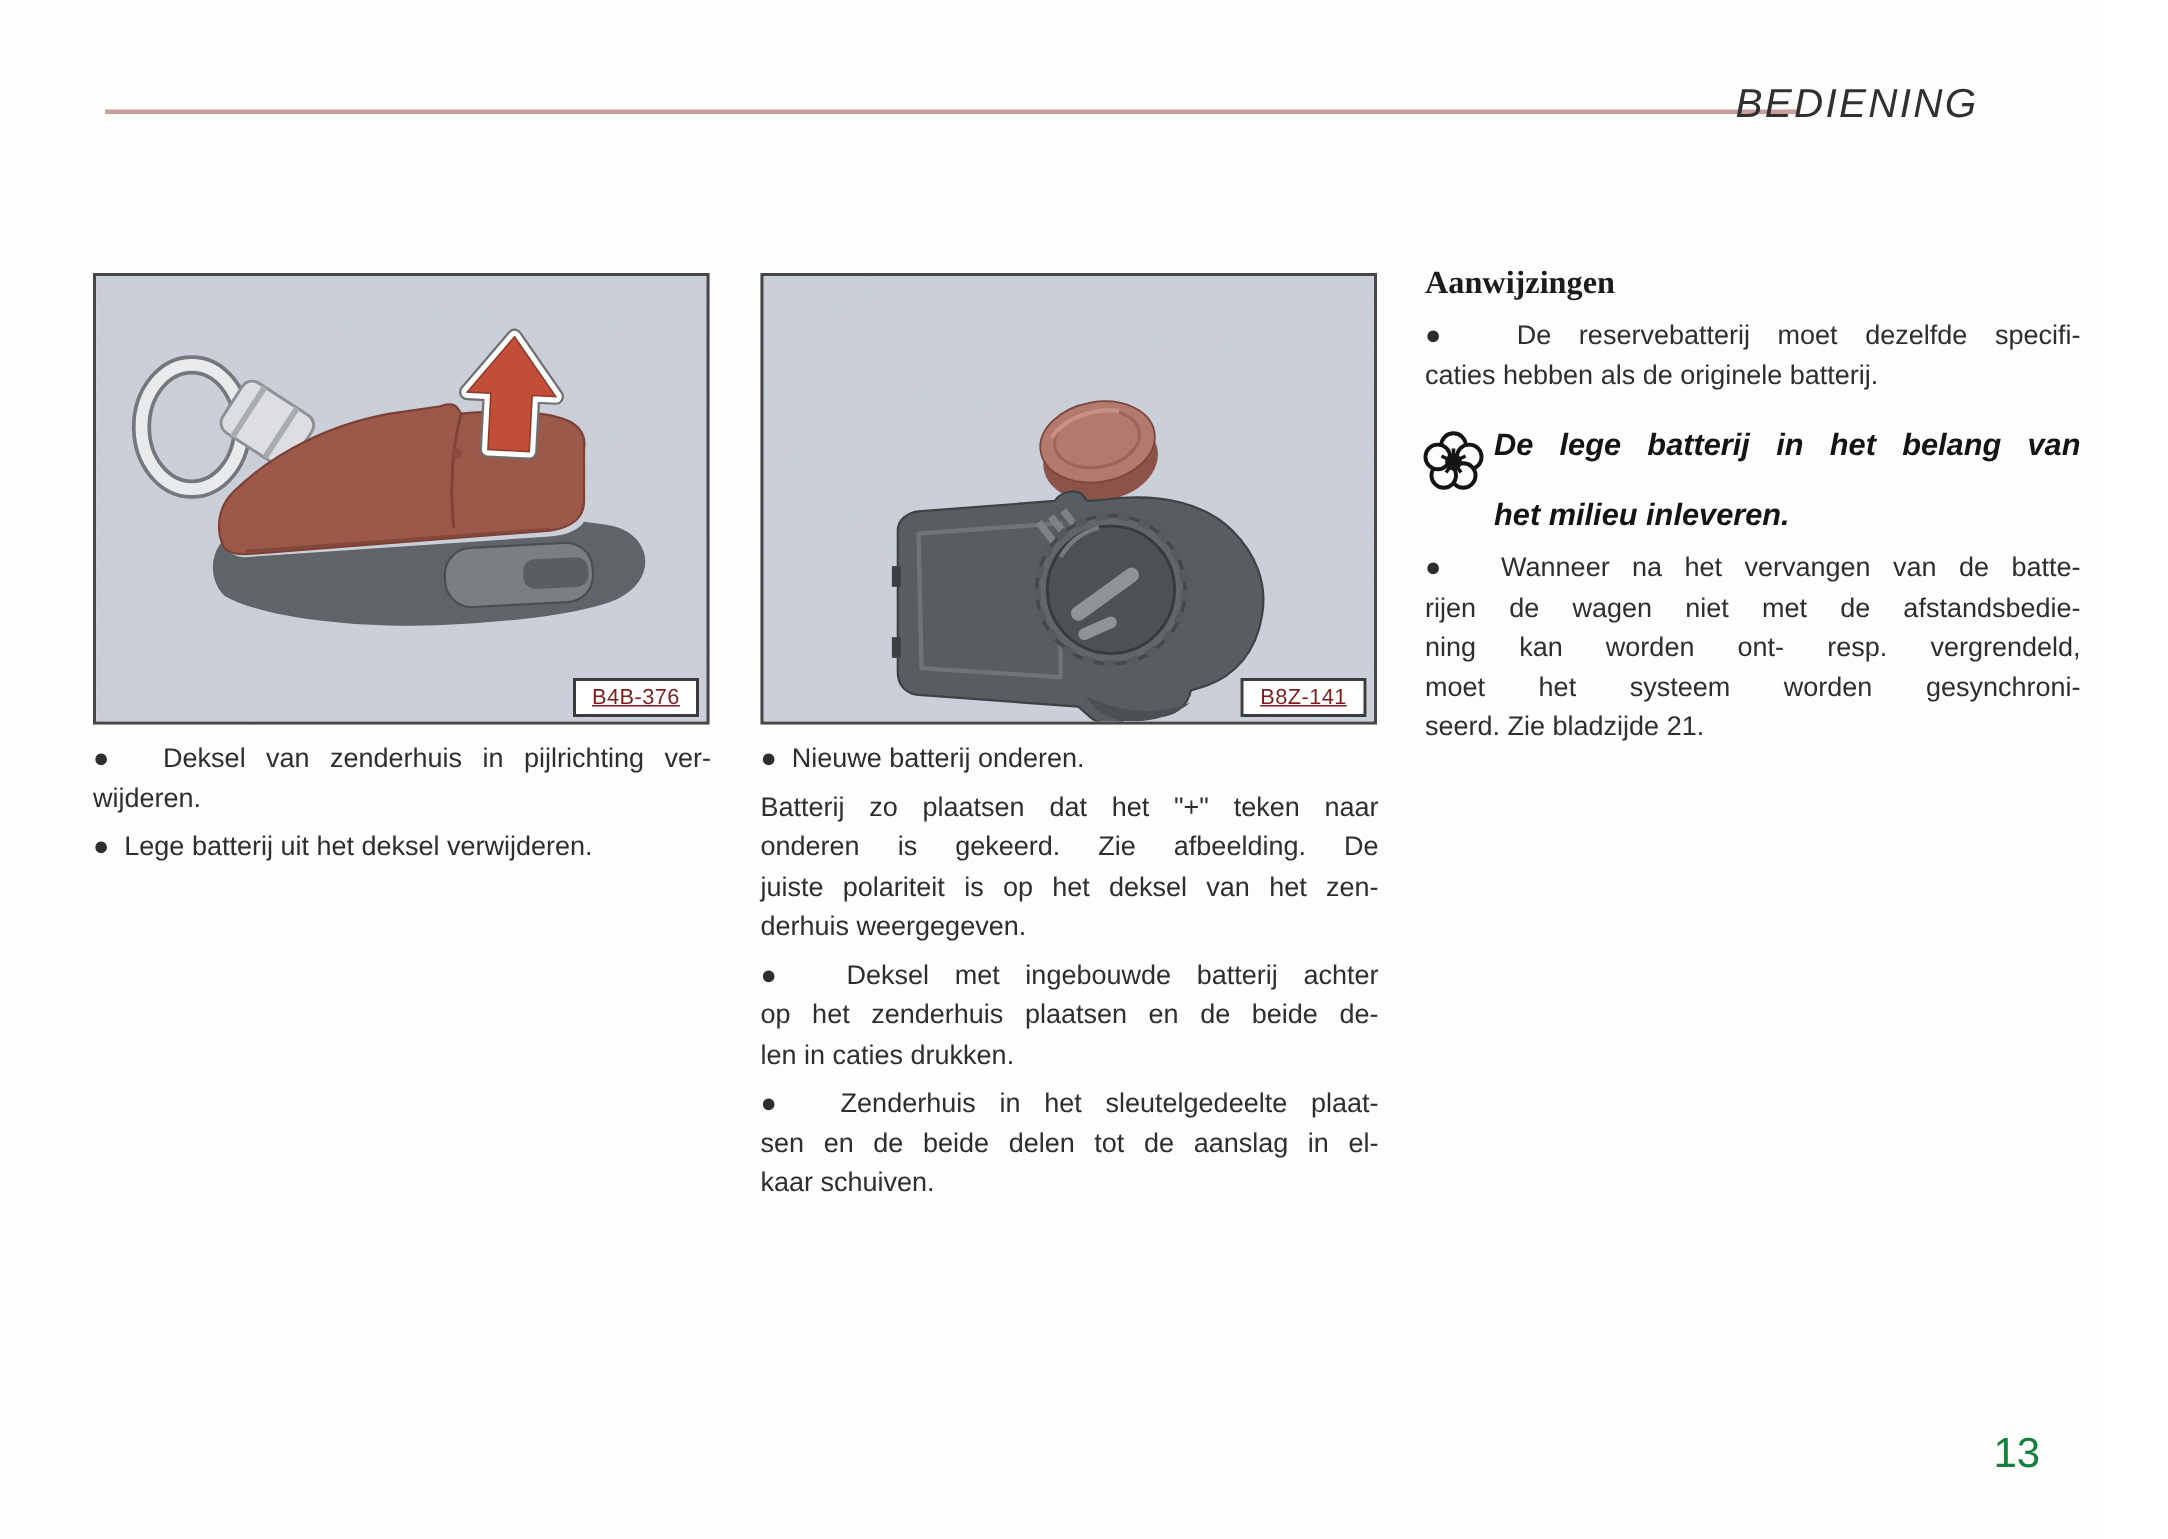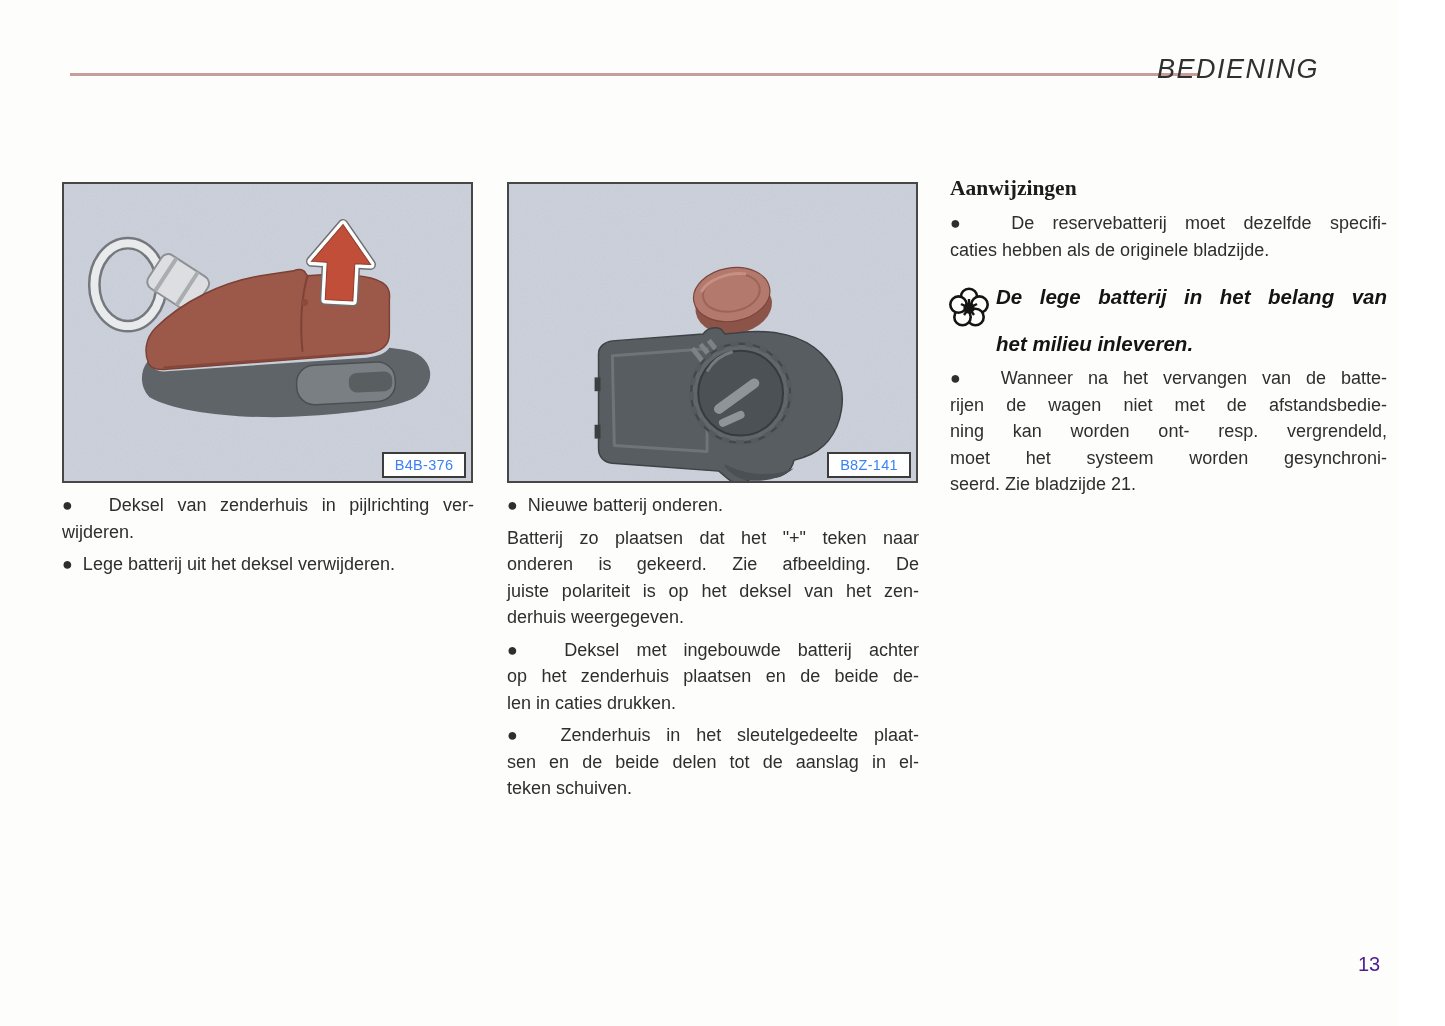--- a/index.html
+++ b/index.html
@@ -18,37 +18,37 @@
   .figure{
     position:absolute; top:182px; width:411px; height:301px;
     border:2px solid #474747; box-sizing:border-box; background:#ced3dc;
   }
   #fig1{left:62px;} #fig2{left:507px;}
   .fig-art{position:absolute; left:0; top:0; width:100%; height:100%; display:block;}
   .fig-label{
     position:absolute; right:5px; bottom:3px; width:80px; height:22px;
     background:#ffffff; border:2px solid #3c3c3c; box-sizing:content-box;
     display:flex; align-items:center; justify-content:center;
-    font-size:14.5px; letter-spacing:.3px; color:#3b82f6;
+    font-size:14.5px; letter-spacing:.3px; color:#7f1d1d;text-decoration:underline;
   }
   
   .col{position:absolute; font-size:18px; line-height:26.5px; color:#2e2e2e;}
   #col-left{left:62px;  top:492px; width:412px;}
   #col-mid {left:507px; top:492px; width:412px;}
   #col-right{left:950px; top:176px; width:437px;}
   .para{margin:0 0 6px 0; white-space:break-spaces;}
   .para > div{text-align:justify; text-align-last:justify;}
   .para > div:last-child{text-align-last:left;}
   .col-heading{font-size:21.5px; line-height:24px; font-weight:bold; color:#1c1c1c; margin:0 0 10px 0;font-family:Liberation Serif, serif;}
   .milieu{position:relative; margin:1px 0 8px 0; padding-left:46px; min-height:56px;}
   .milieu-icon{position:absolute; left:-3px; top:1px;}
   .milieu-text{font-weight:bold; font-style:italic; font-size:20.5px; line-height:27px; color:#141414; white-space:break-spaces;}
   .milieu-text > div{text-align:justify; text-align-last:justify;margin-top:20px;}
   .milieu-text > div:last-child{text-align-last:left;}
-  .pagenum{position:absolute; left:1358px; top:953px; font-size:20px; color:#4c1d95;}
+  .pagenum{position:absolute; left:1329px; top:953px; font-size:28px; color:#15803d;}
 </style>
 </head>
 <body>
 
 <div class="page">
 
   <div class="rule"></div>
   <div class="title">BEDIENING</div>
 
   <div class="figure" id="fig1">
@@ -147,26 +147,26 @@
 
   <div class="col" id="col-left">
     <div class="para"><div>●  Deksel van zenderhuis in pijlrichting ver-</div><div>wijderen.</div></div>
     <div class="para"><div>●  Lege batterij uit het deksel verwijderen.</div></div>
   </div>
 
   <div class="col" id="col-mid">
     <div class="para"><div>●  Nieuwe batterij onderen.</div></div>
     <div class="para"><div>Batterij zo plaatsen dat het "+" teken naar</div><div>onderen is gekeerd. Zie afbeelding. De</div><div>juiste polariteit is op het deksel van het zen-</div><div>derhuis weergegeven.</div></div>
     <div class="para"><div>●  Deksel met ingebouwde batterij achter</div><div>op het zenderhuis plaatsen en de beide de-</div><div>len in caties drukken.</div></div>
-    <div class="para"><div>●  Zenderhuis in het sleutelgedeelte plaat-</div><div>sen en de beide delen tot de aanslag in el-</div><div>teken schuiven.</div></div>
+    <div class="para"><div>●  Zenderhuis in het sleutelgedeelte plaat-</div><div>sen en de beide delen tot de aanslag in el-</div><div>kaar schuiven.</div></div>
   </div>
 
   <div class="col" id="col-right">
     <div class="col-heading">Aanwijzingen</div>
-    <div class="para"><div>●  De reservebatterij moet dezelfde specifi-</div><div>caties hebben als de originele bladzijde.</div></div>
+    <div class="para"><div>●  De reservebatterij moet dezelfde specifi-</div><div>caties hebben als de originele batterij.</div></div>
     <div class="milieu">
       <svg class="milieu-icon" width="44" height="48" viewBox="0 0 44 48">
         <g stroke="#141414" stroke-width="2.6" fill="#fdfdfc">
           <circle cx="22" cy="13" r="8.2"></circle>
           <circle cx="32.5" cy="20.6" r="8.2"></circle>
           <circle cx="28.5" cy="33" r="8.2"></circle>
           <circle cx="15.5" cy="33" r="8.2"></circle>
           <circle cx="11.5" cy="20.6" r="8.2"></circle>
         </g>
         <g stroke="#141414" stroke-width="2.4">

